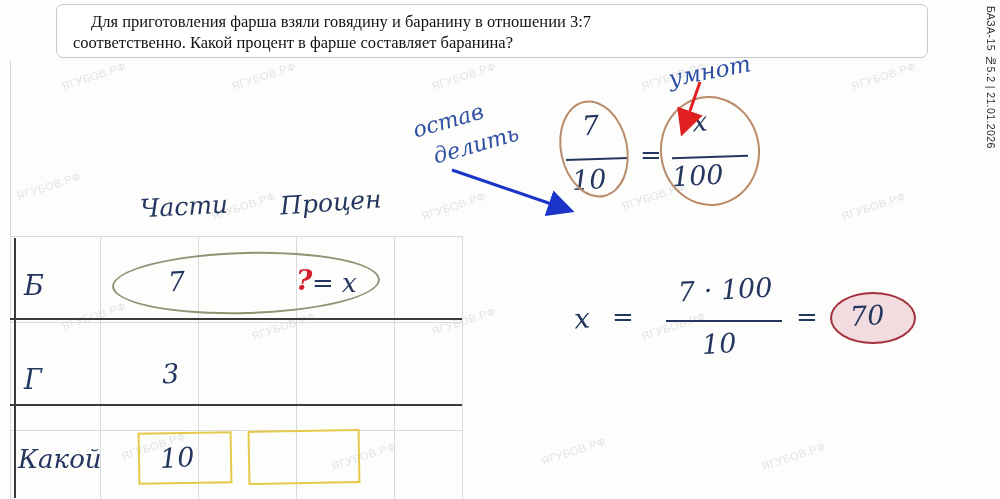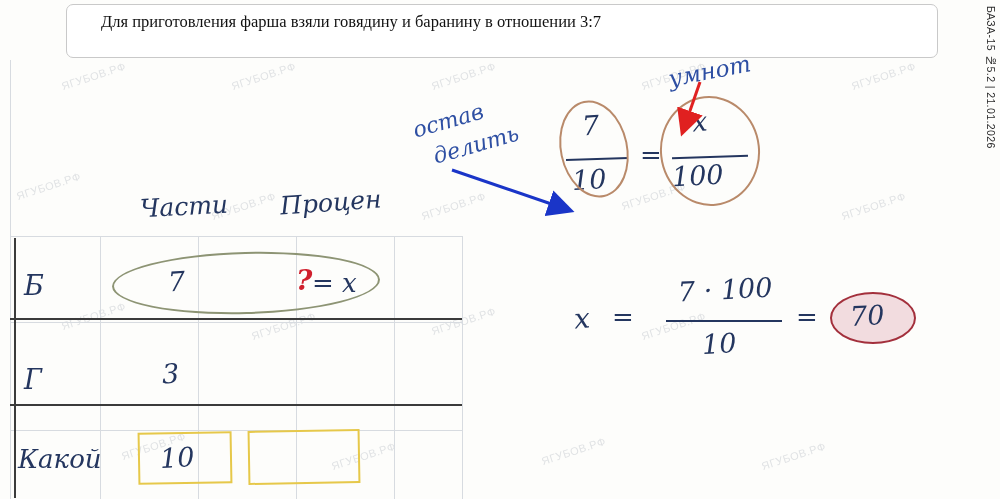--- a/index.html
+++ b/index.html
@@ -23,21 +23,20 @@
     position: absolute;
     left: 56px;
     top: 4px;
     width: 872px;
     height: 54px;
     border: 1px solid #c9c9c9;
     border-radius: 7px;
     background: #ffffff;
     box-sizing: border-box;
     padding: 6px 14px 6px 16px;
-    margin-left: 10px;
   }
   #problem-box .line {
     font-family: "Liberation Serif", serif;
     font-size: 16.5px;
     color: #111111;
     line-height: 21px;
     white-space: nowrap;
   }
   #problem-box .line.first {
     padding-left: 18px;
@@ -137,20 +136,21 @@
   <div class="wm" style="left:430px; top:315px; transform:rotate(-18deg);">ЯГУБОВ.РФ</div>
   <div class="wm" style="left:640px; top:320px; transform:rotate(-18deg);">ЯГУБОВ.РФ</div>
   <div class="wm" style="left:850px; top:320px; transform:rotate(-18deg);">ЯГУБОВ.РФ</div>
   <div class="wm" style="left:120px; top:440px; transform:rotate(-18deg);">ЯГУБОВ.РФ</div>
   <div class="wm" style="left:330px; top:450px; transform:rotate(-18deg);">ЯГУБОВ.РФ</div>
   <div class="wm" style="left:540px; top:445px; transform:rotate(-18deg);">ЯГУБОВ.РФ</div>
   <div class="wm" style="left:760px; top:450px; transform:rotate(-18deg);">ЯГУБОВ.РФ</div>
 
   <div id="problem-box">
     <div class="line first">Для приготовления фарша взяли говядину и баранину в отношении 3:7</div>
+    <div class="line">соответственно. Какой процент в фарше составляет баранина?</div>
   </div>
 
   <div id="doc-code">БАЗА-15 №5.2 | 21.01.2026</div>
 
   <div class="gridline" style="left:10px;  top:60px; width:1px; height:439px;"></div>
   <div class="gridline" style="left:100px; top:236px; width:1px; height:263px;"></div>
   <div class="gridline" style="left:198px; top:236px; width:1px; height:263px;"></div>
   <div class="gridline" style="left:296px; top:236px; width:1px; height:263px;"></div>
   <div class="gridline" style="left:394px; top:236px; width:1px; height:263px;"></div>
   <div class="gridline" style="left:462px; top:236px; width:1px; height:263px;"></div>

